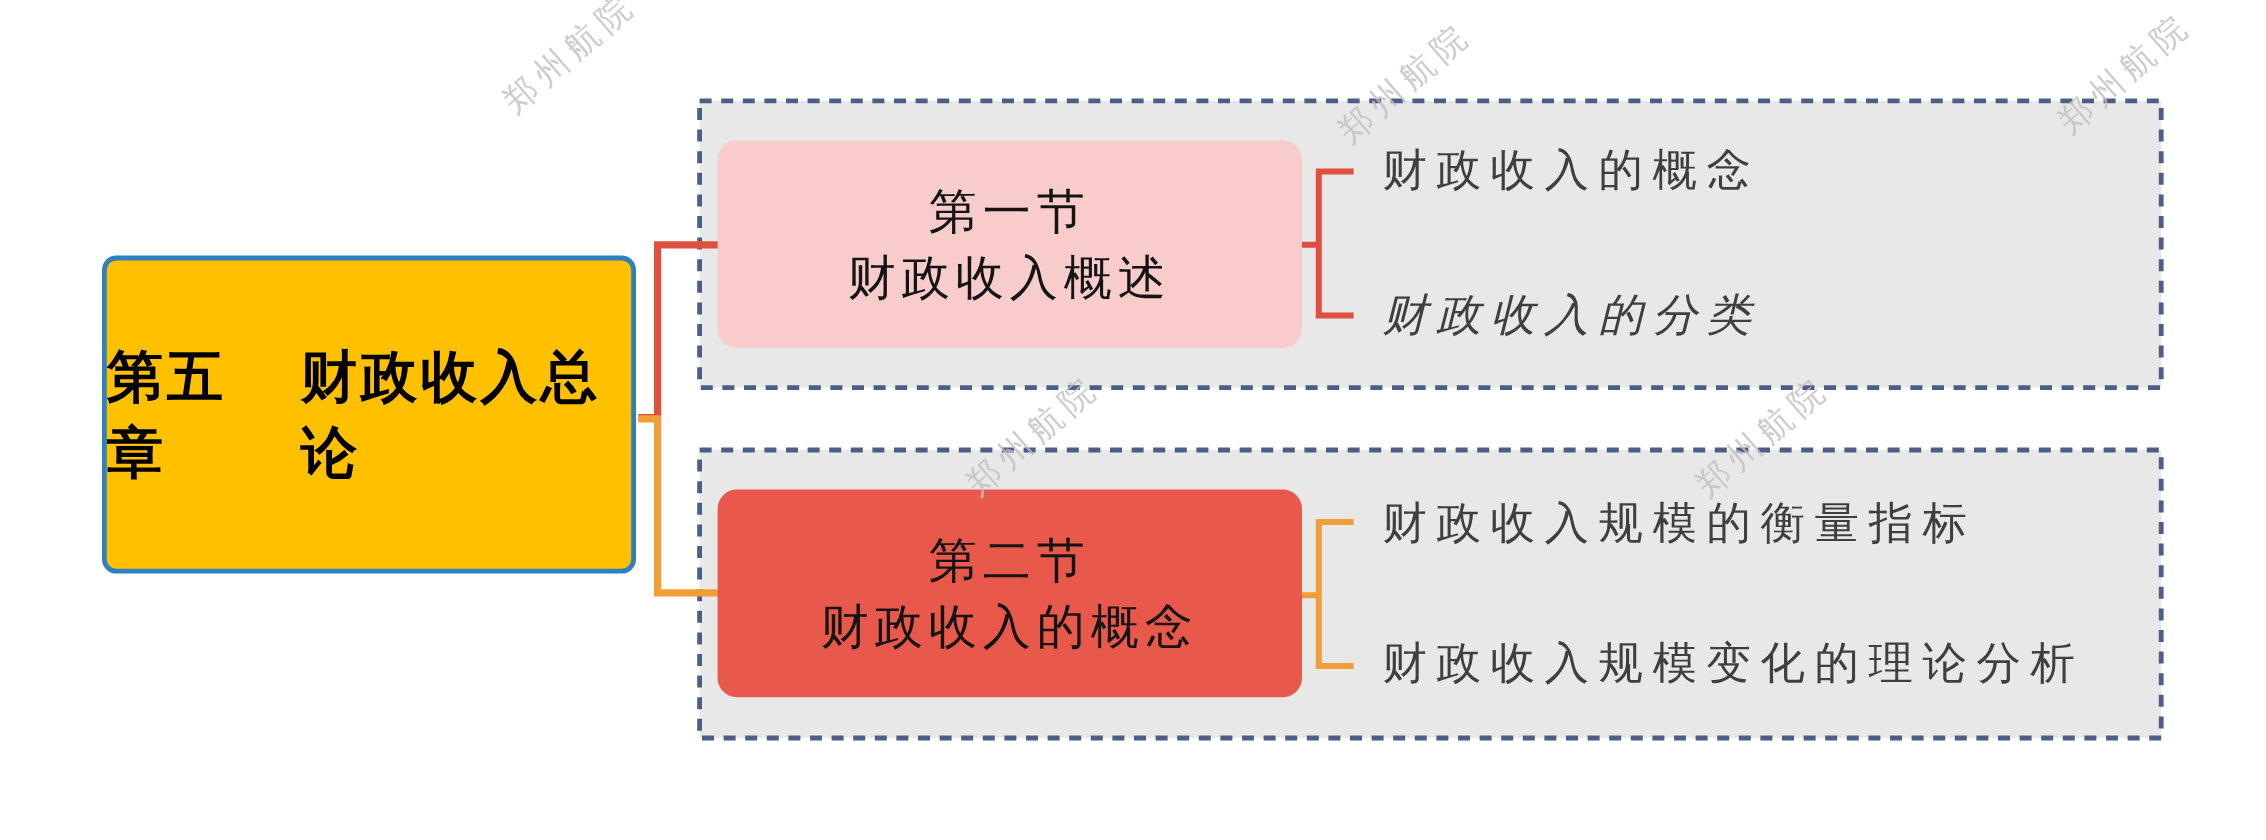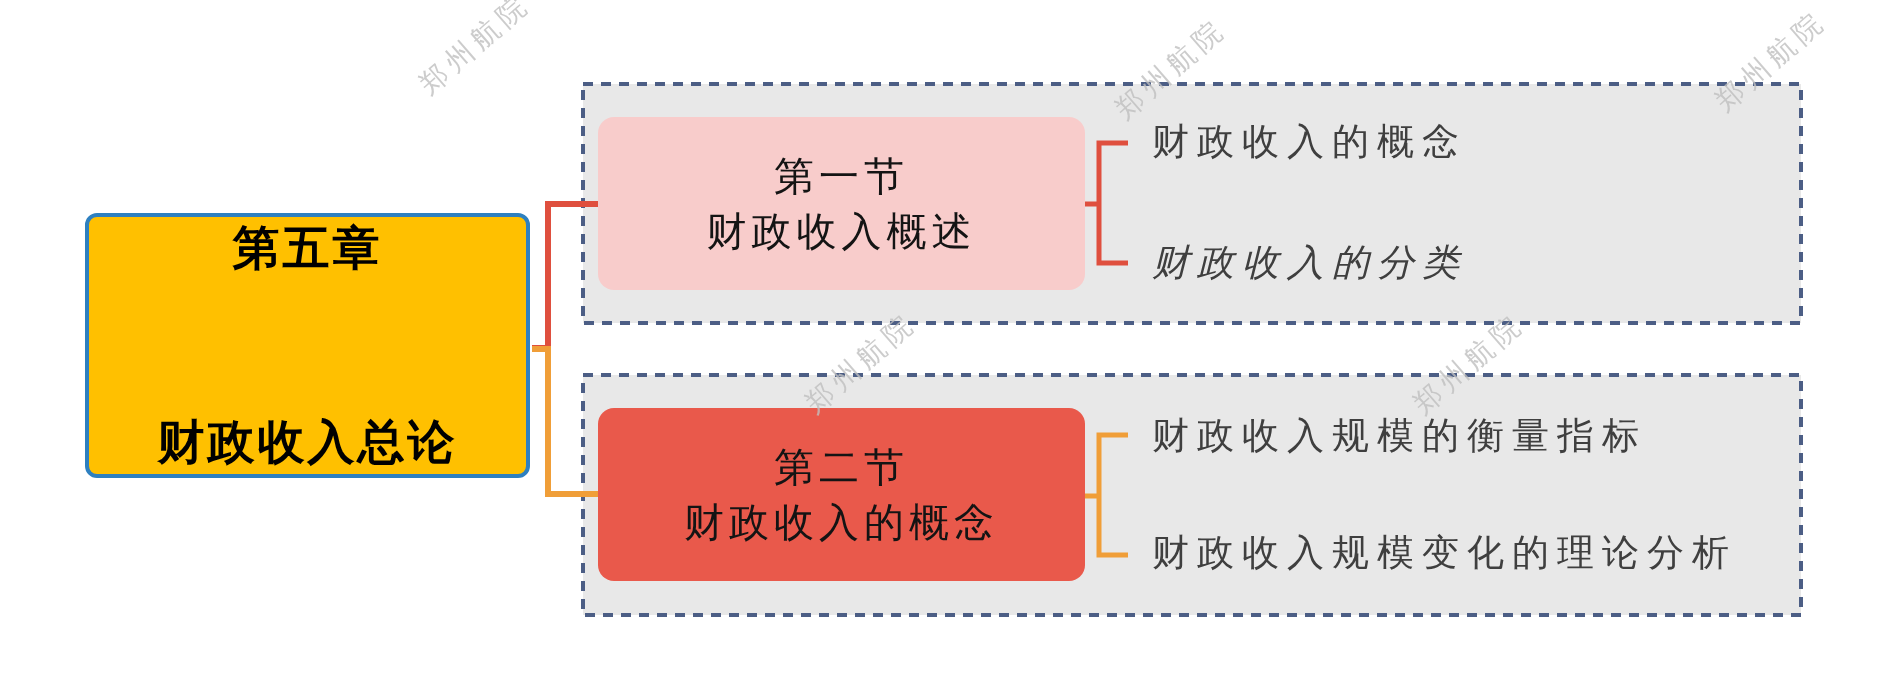--- a/index.html
+++ b/index.html
@@ -30,21 +30,21 @@
   .line-orange{stroke:var(--connector-orange);stroke-width:6;fill:none;stroke-linejoin:miter;}
   .bracket-red{stroke:var(--connector-red);stroke-width:5;fill:none;stroke-linejoin:miter;}
   .bracket-orange{stroke:var(--connector-orange);stroke-width:5;fill:none;stroke-linejoin:miter;}
 
   .chapter-node{
     position:absolute;left:85px;top:213px;width:445px;height:265px;
     box-sizing:border-box;
     background:var(--main-fill);
     border:4px solid var(--main-border);
     border-radius:12px;
-    display:flex;flex-direction:column;align-items:center;justify-content:space-between;gap:24px;
+    display:flex;flex-direction:row;align-items:center;justify-content:flex-end;gap:24px;
     font-weight:700;font-size:47px;color:#000000;letter-spacing:3px;
   }
   .section-node{
     position:absolute;width:487px;height:173px;
     box-sizing:border-box;border-radius:16px;
     display:flex;flex-direction:column;align-items:center;justify-content:center;
     font-family:"DejaVu Serif",serif;
     font-size:40px;color:var(--heading-text);letter-spacing:5px;
   }
   .section-node.first{left:598px;top:117px;background:var(--section1-fill);}

